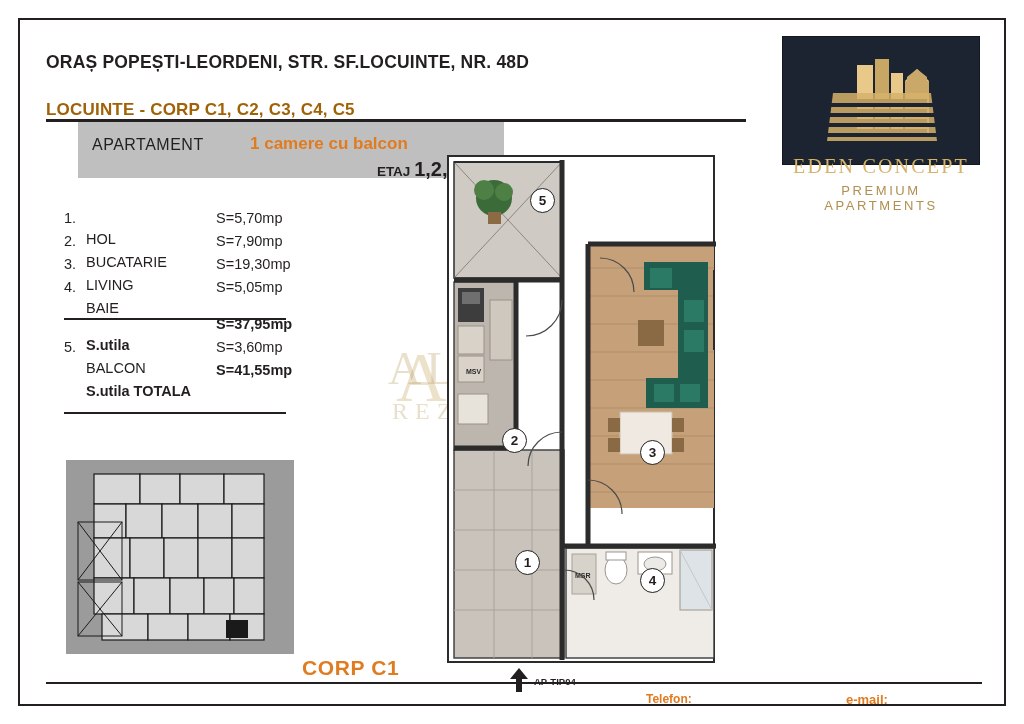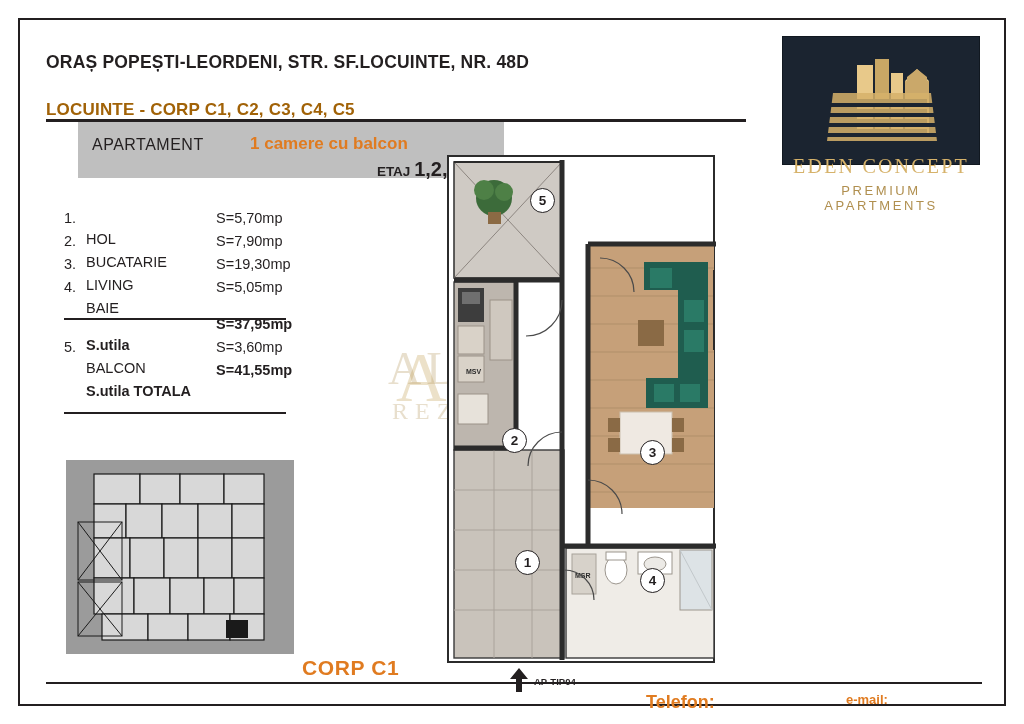--- a/index.html
+++ b/index.html
@@ -145,21 +145,21 @@
     position:absolute;left:514px;top:656px;
     font-size:9.5px;color:#231f20;font-weight:bold;
   }
 
   
   .foot-rule{
     position:absolute;left:26px;top:662px;width:936px;height:2px;background:#231f20;
   }
   .foot-tel{
     position:absolute;left:626px;top:672px;
-    font-size:18px;font-weight:bold;color:#e07b20;
+    font-size:12px;font-weight:bold;color:#e07b20;
   }
   .foot-mail{
     position:absolute;left:806px;top:672px;
     font-size:13px;font-weight:bold;color:#e07b20;margin-left:20px;
   }
 </style>
 </head>
 <body>
 
 <div class="sheet">

